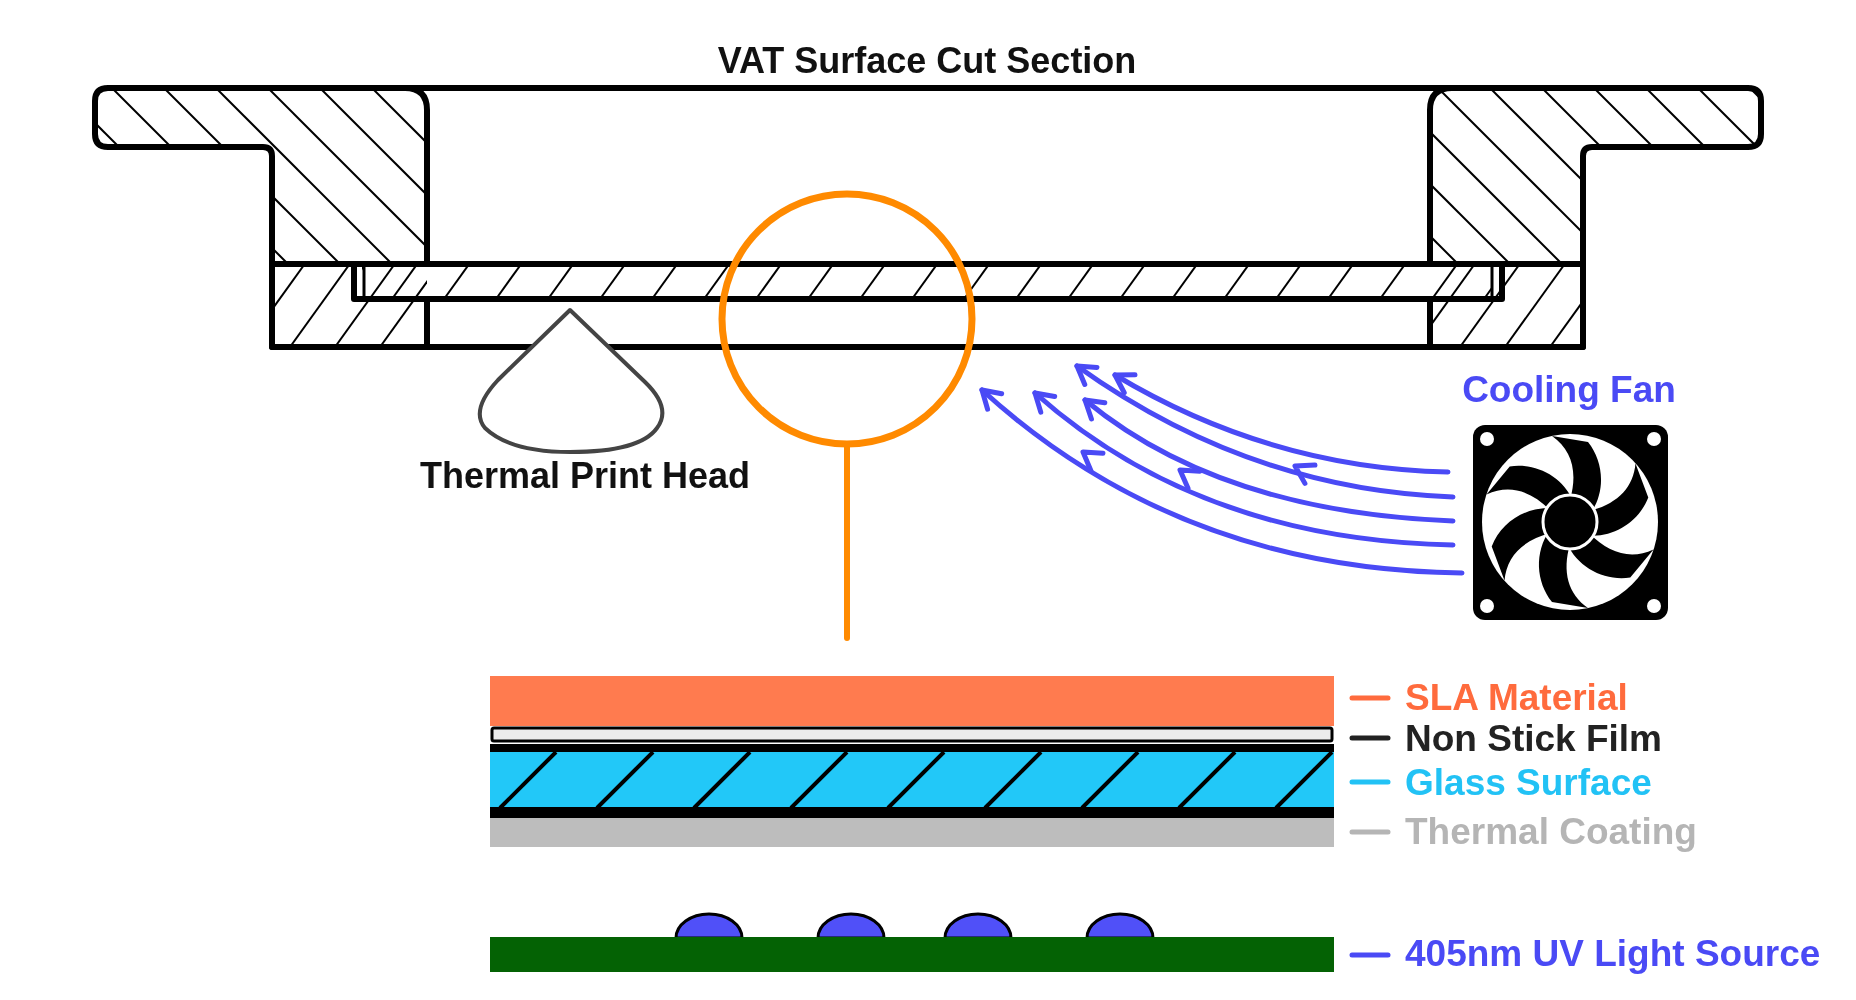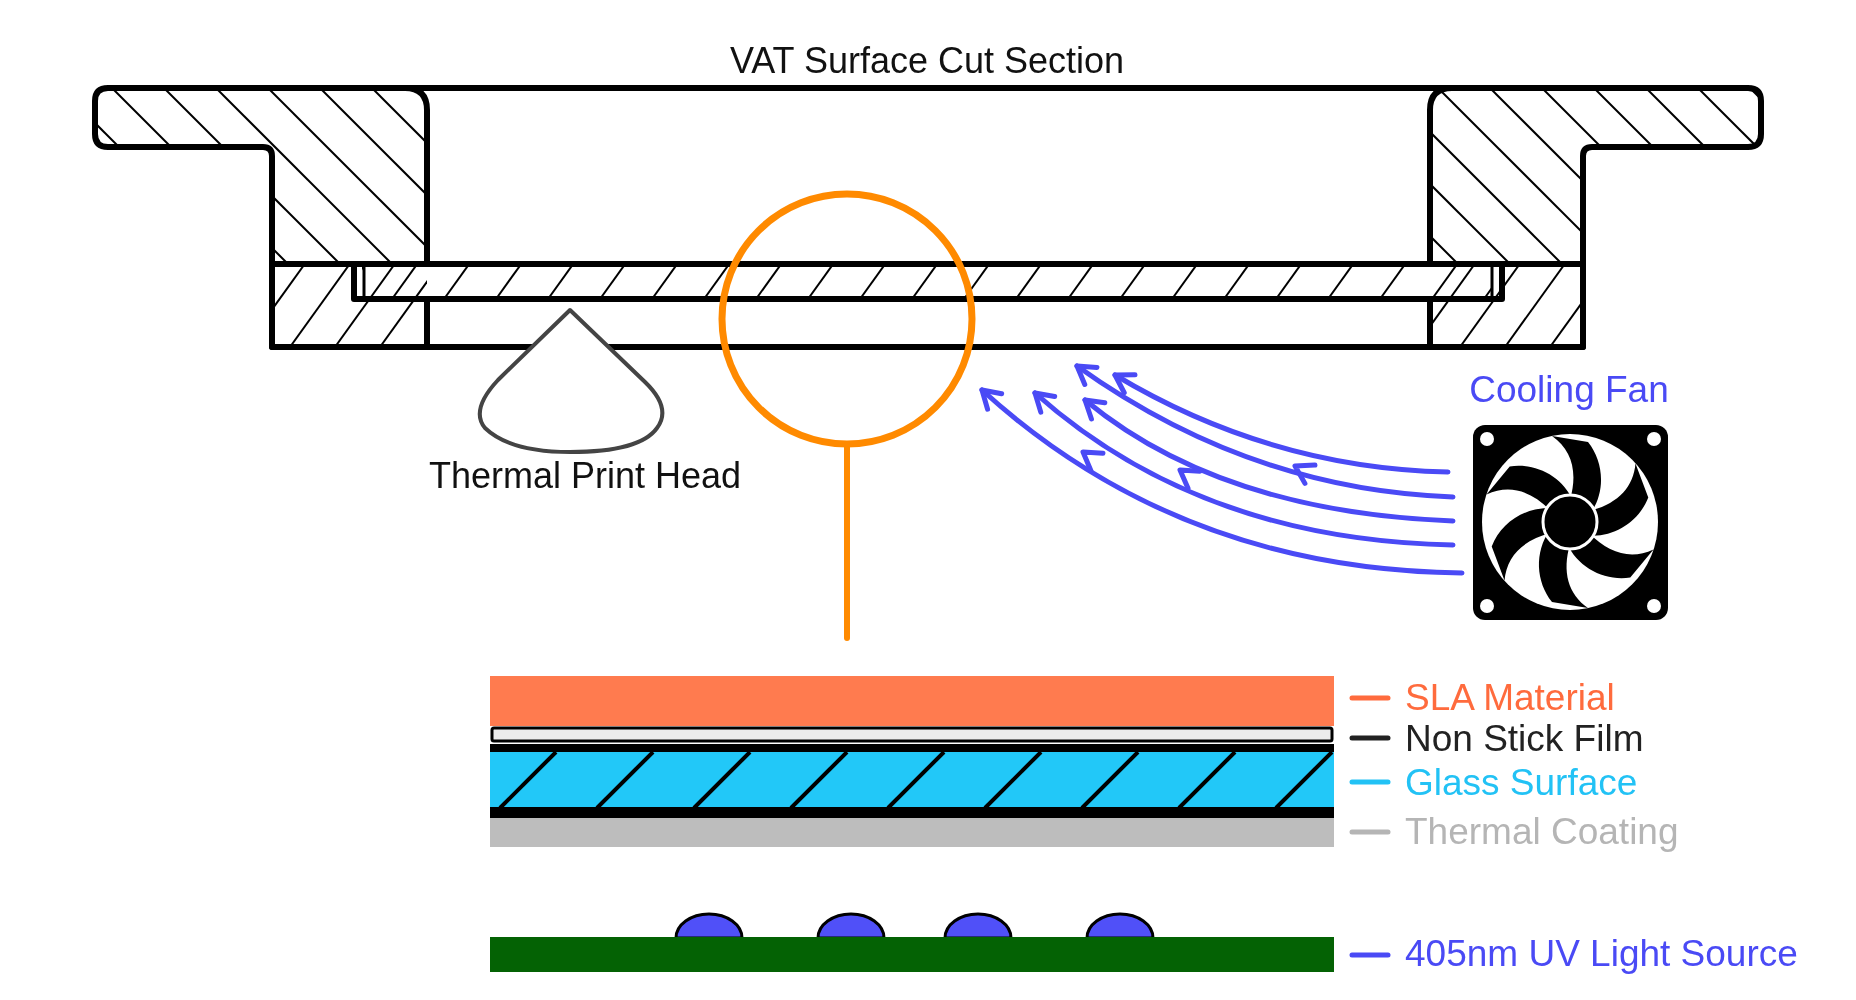--- a/index.html
+++ b/index.html
@@ -1,17 +1,17 @@
 <!DOCTYPE html>
 <html><head>
 <meta charset="utf-8">
 <style>
   html, body { margin: 0; padding: 0; background: #ffffff; }
   body { width: 1856px; height: 1000px; overflow: hidden; position: relative; }
-  #stage { position: absolute; left: 0; top: 0; width: 1856px; height: 1000px; }
+  #stage { position: absolute; left: 0; top: 0; width: 1856px; height: 1000px; font-weight: bold; }
   svg text { font-family: "Liberation Sans", "DejaVu Sans", sans-serif; }
   .lbl { font-size: 37px; }
   .title { font-size: 36px; fill: #111111; }
   .ol { fill: none; stroke: #000; stroke-width: 6; stroke-linejoin: round; stroke-linecap: round; }
   .hatch { stroke: #000; stroke-width: 2; }
   .air { fill: none; stroke-width: 5; stroke-linecap: round; stroke-linejoin: round; }
 </style>
 </head>
 <body>
 

